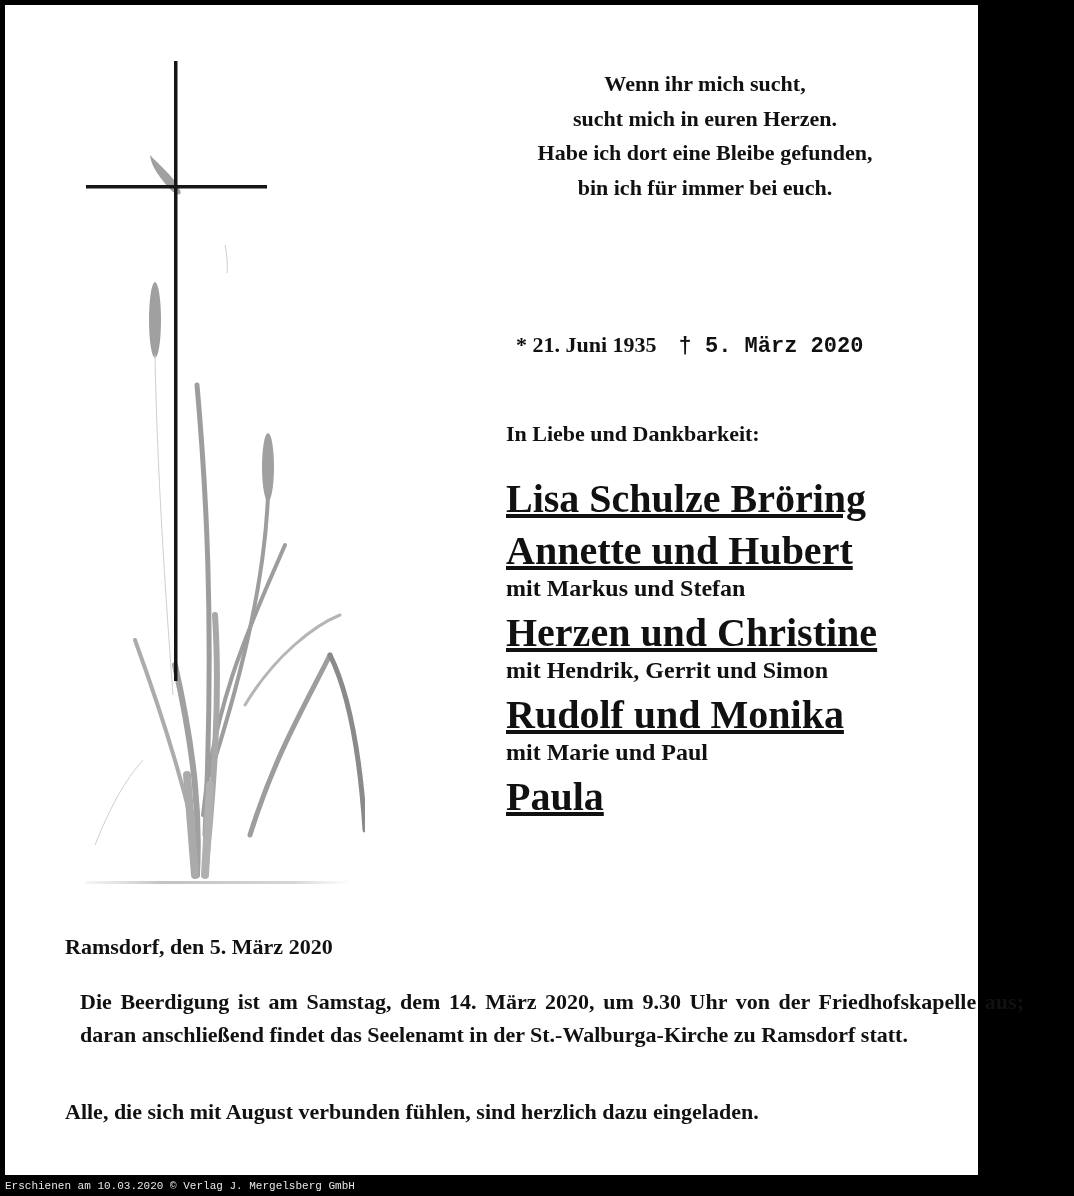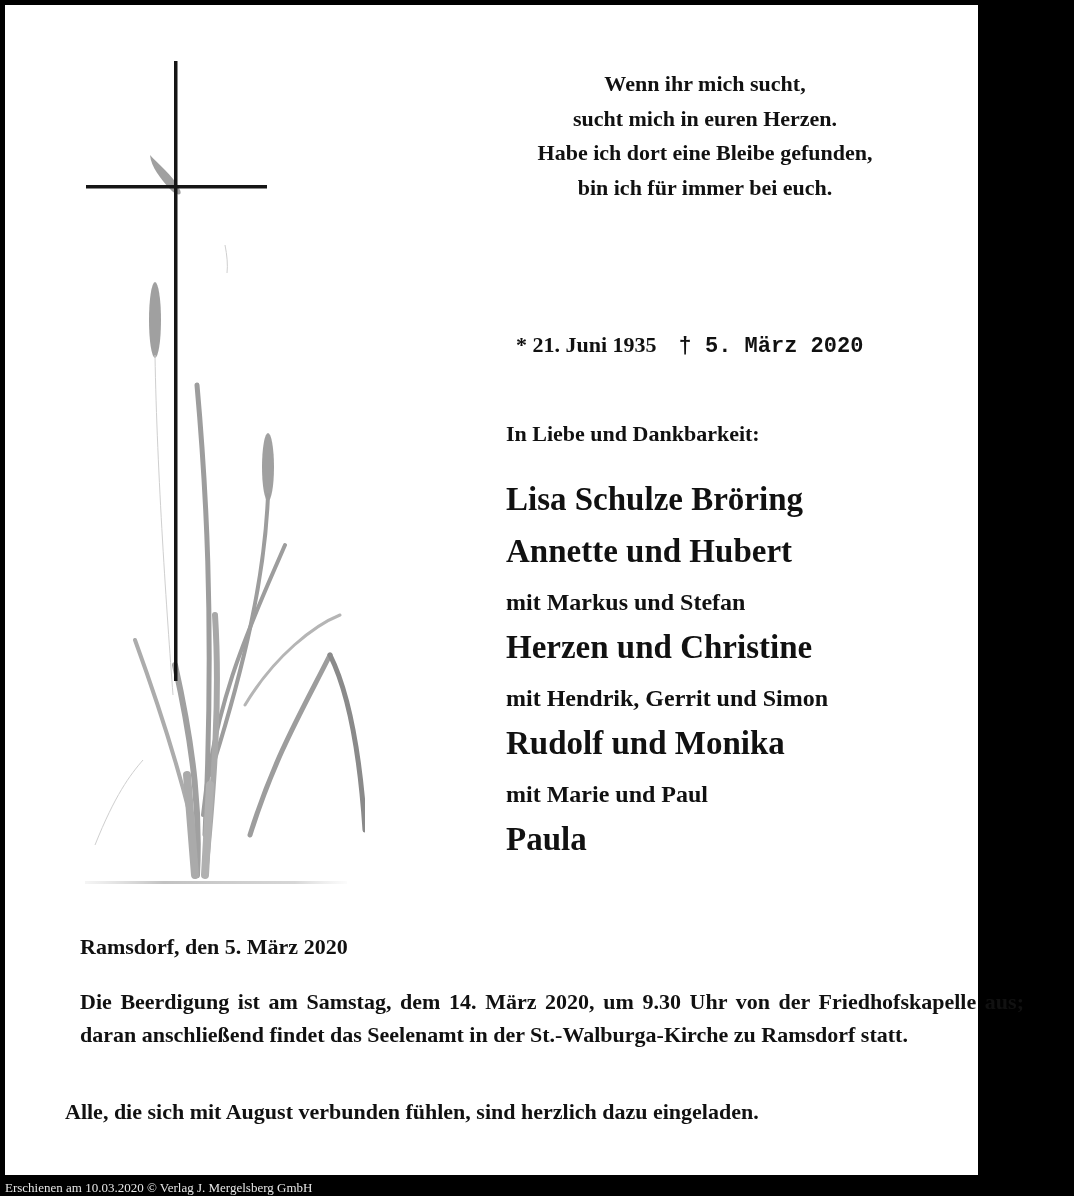--- a/index.html
+++ b/index.html
@@ -13,22 +13,22 @@
     }
     .page {
       position: absolute;
       left: 5px; top: 5px;
       width: 973px; height: 1170px;
       background: #fff;
     }
     .footer {
       position: absolute;
       left: 5px; top: 1180px;
-      font-family: Liberation Serif, serif;
-      font-size: 13px;
+      font-family: Liberation Mono, monospace;
+      font-size: 11px;
       color: #e6e6e6;
       letter-spacing: 0;
     }
     .art {
       position: absolute;
       left: 70px; top: 50px;
       width: 290px; height: 840px;
     }
     .poem {
       position: absolute;
@@ -62,33 +62,33 @@
       left: 501px; top: 416px;
       font-size: 22px;
       font-weight: bold;
     }
     .family {
       position: absolute;
       left: 501px; top: 472px;
     }
     .family .group { margin-bottom: 8px; }
     .family .main {
-      font-size: 33px;
+      font-size: 40px;
       font-weight: bold;
       line-height: 44px;
+      text-decoration: underline;
     }
     .family .sub {
       font-size: 24px;
       font-weight: bold;
       line-height: 30px;
-      margin-top: 14px;
     }
     .place-date {
       position: absolute;
-      left: 75px; top: 929px;
+      left: 60px; top: 929px;
       font-size: 22px;
       font-weight: bold;
     }
     .funeral {
       position: absolute;
       left: 75px; top: 980px;
       width: 944px;
       font-size: 22px;
       font-weight: bold;
       line-height: 33px;

